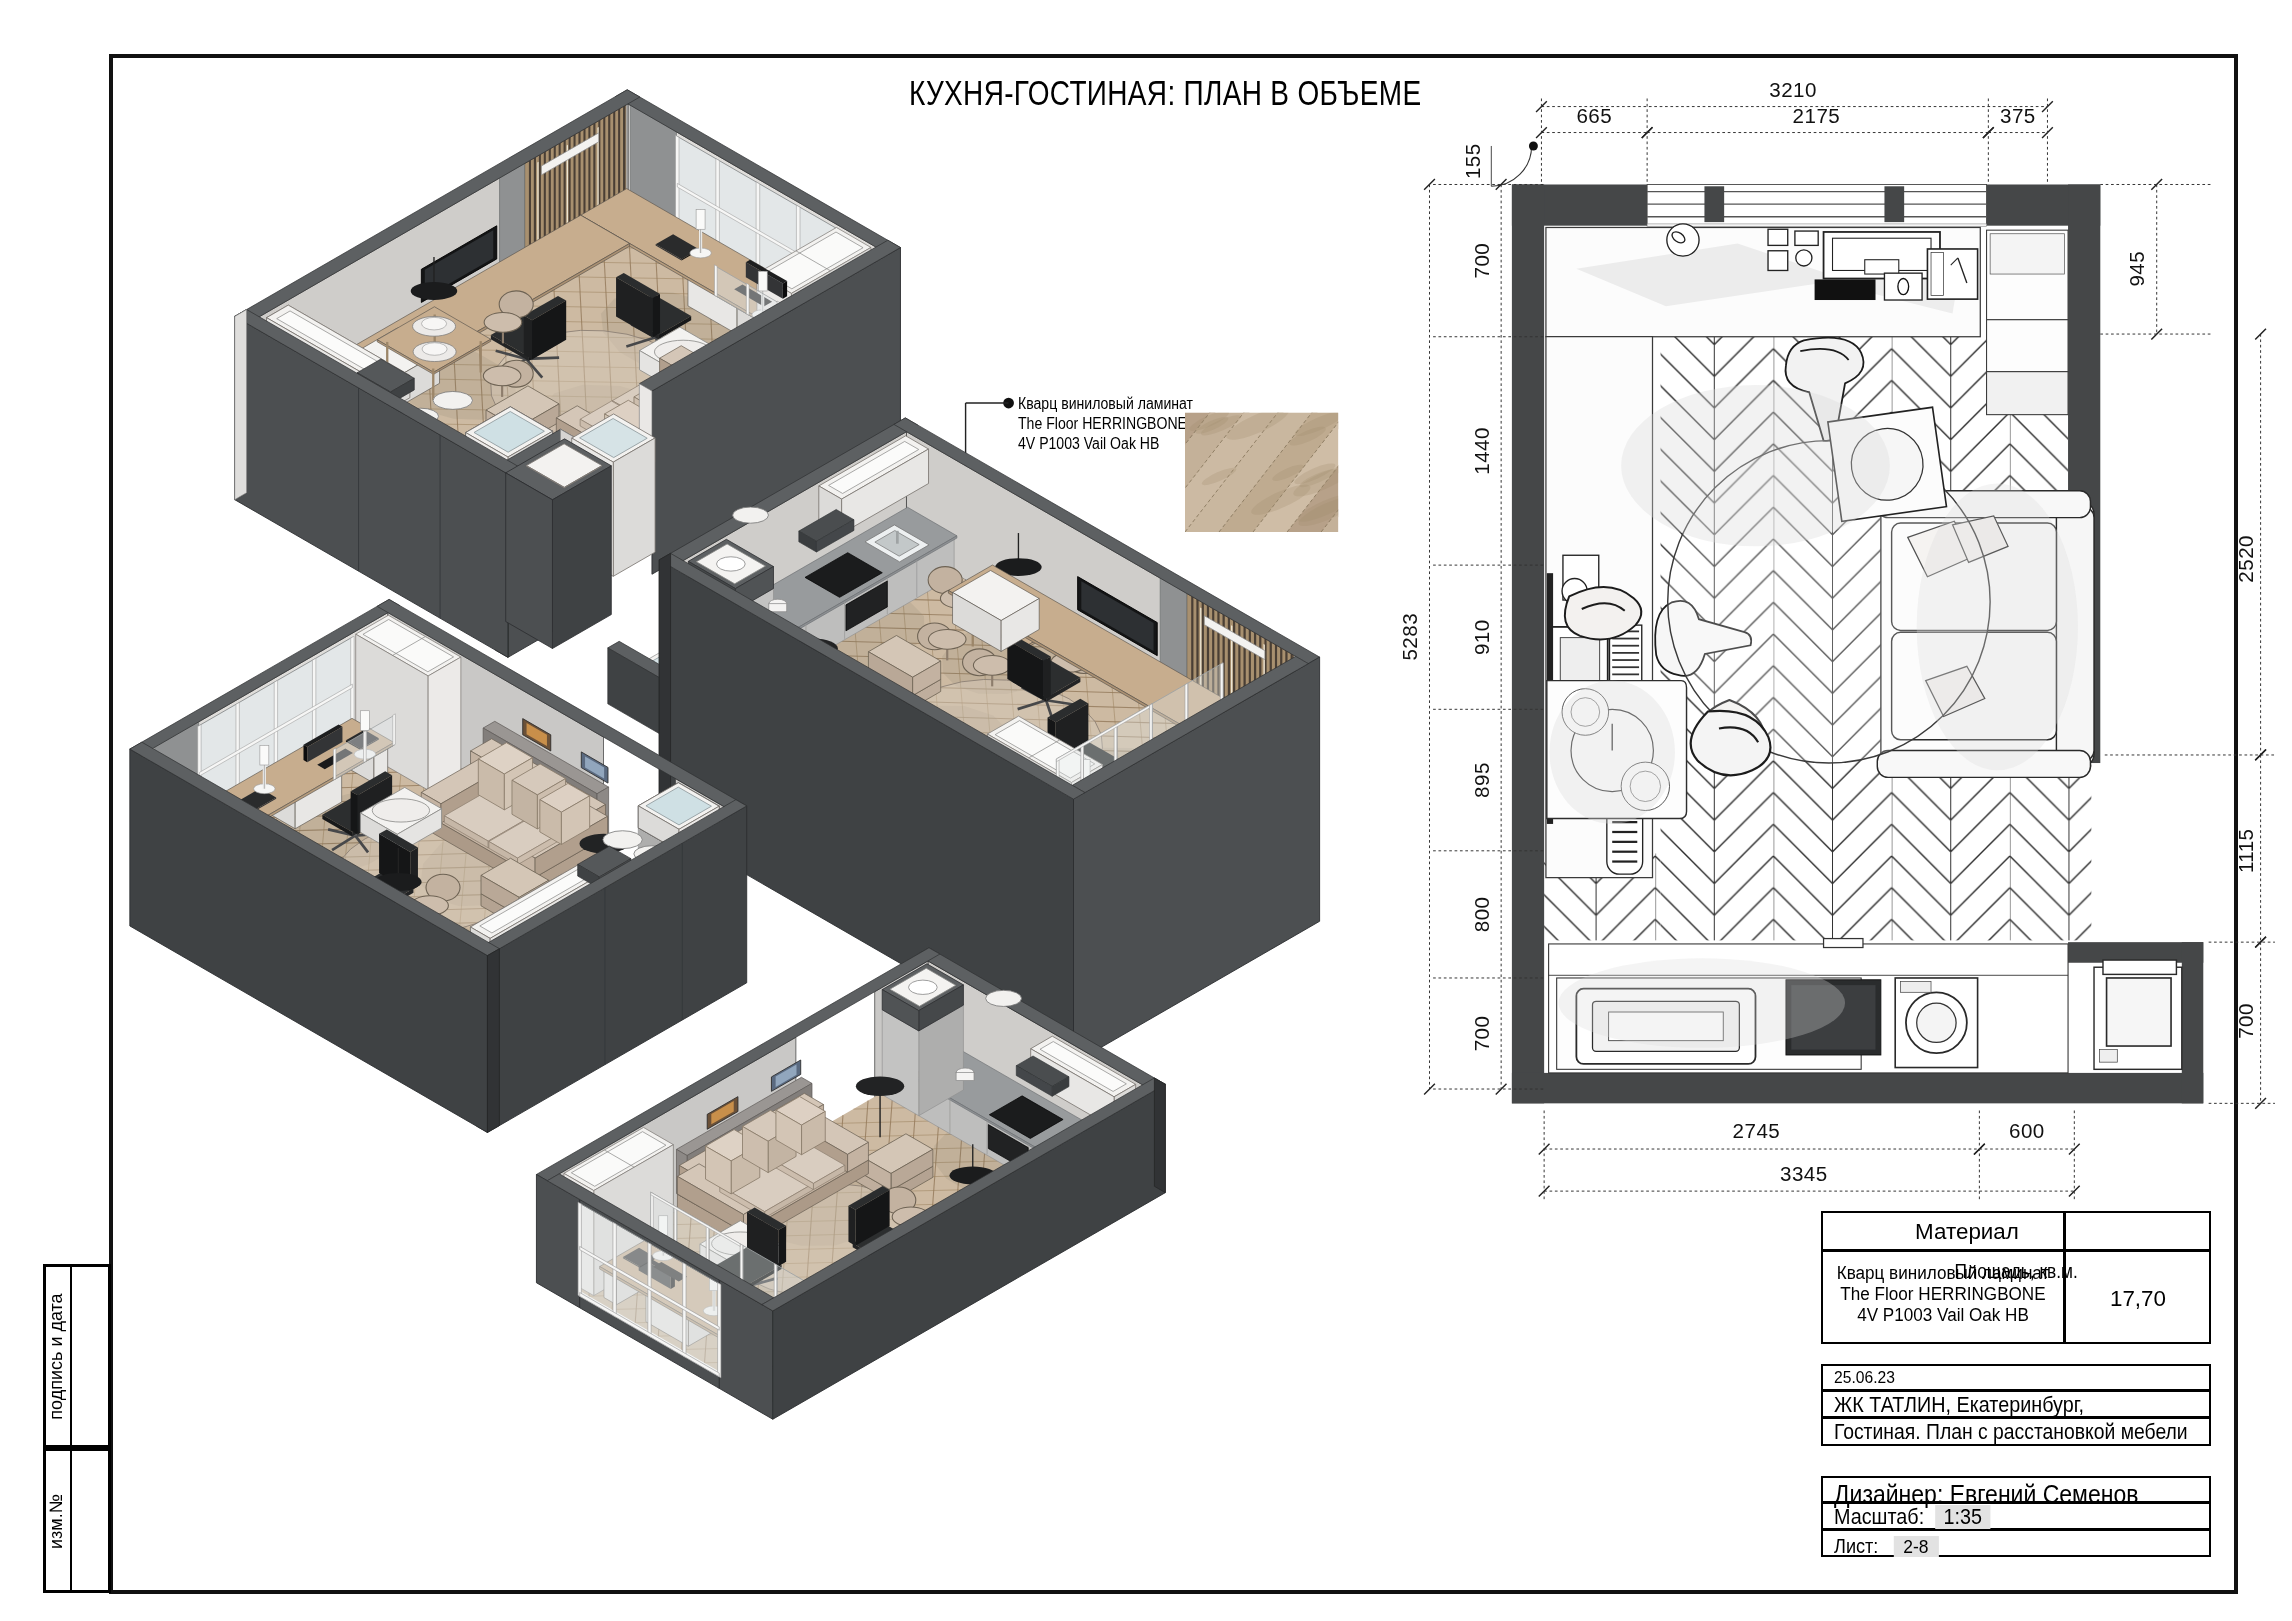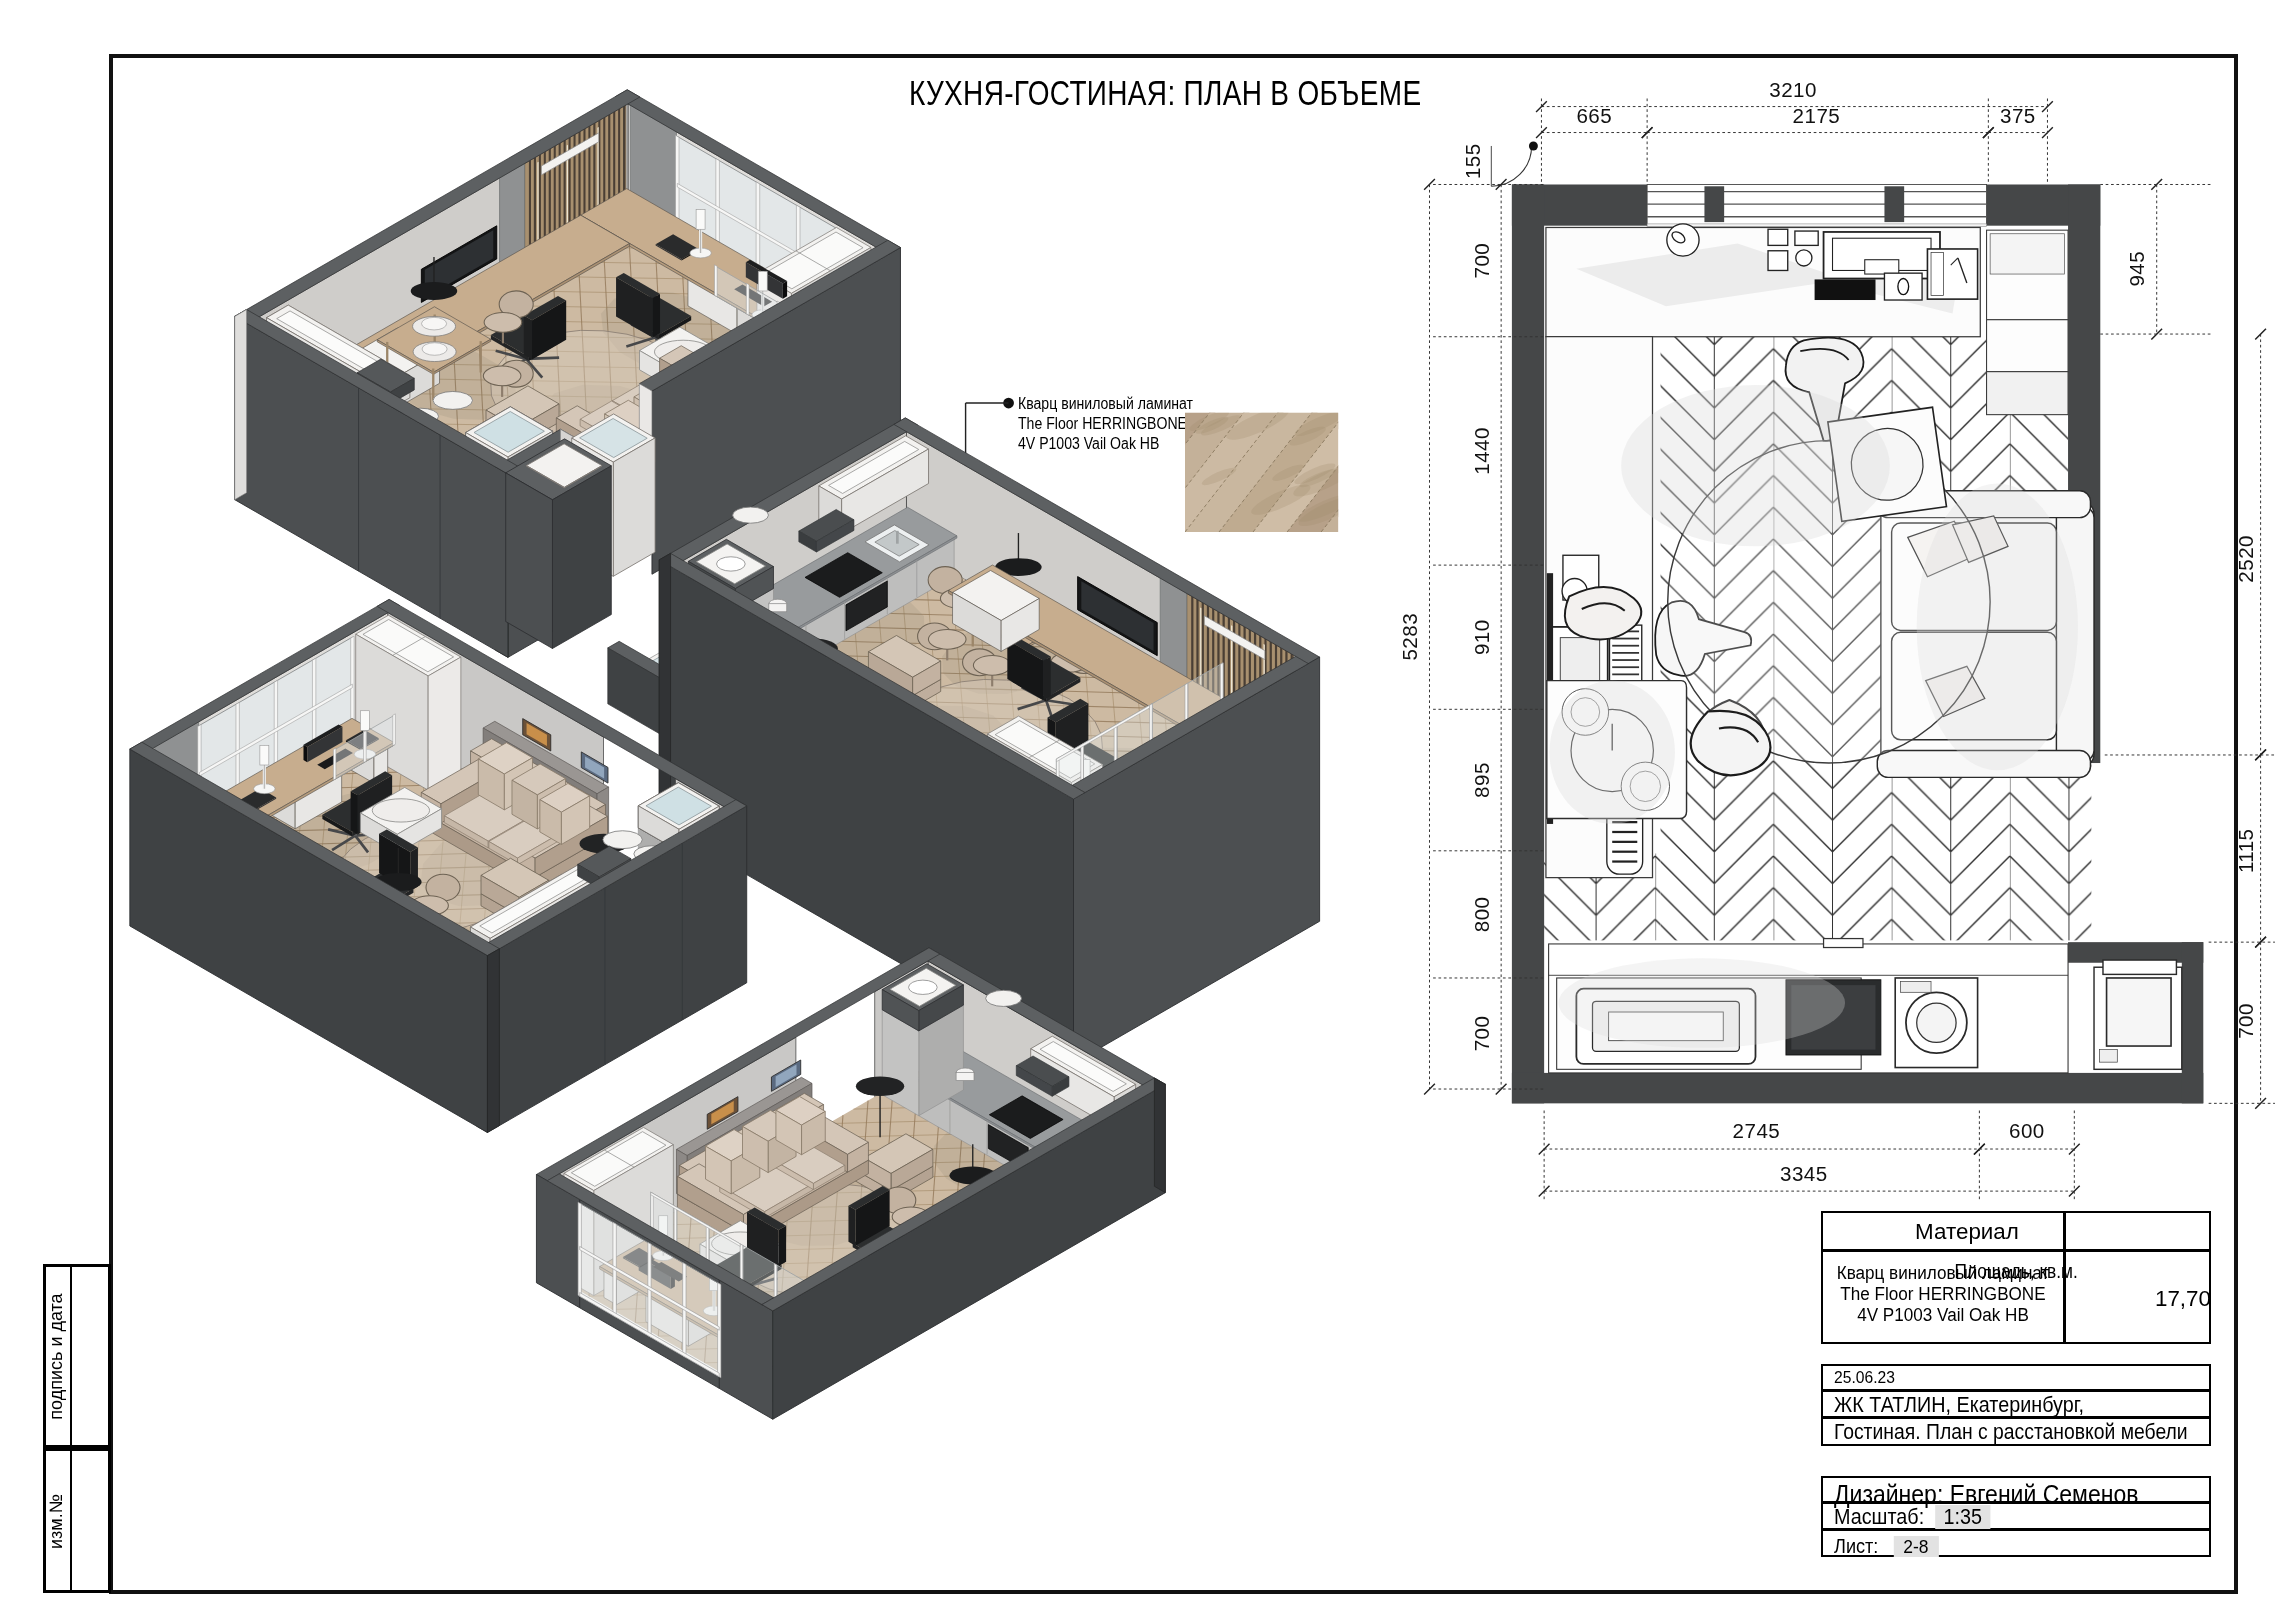--- a/index.html
+++ b/index.html
@@ -19,21 +19,21 @@
 <div class="abs" style="left:717px;top:73px;width:896px;text-align:center;font-size:35px;letter-spacing:0.4px;"><span style="display:inline-block;transform:scaleX(0.80);transform-origin:center;">КУХНЯ-ГОСТИНАЯ:&nbsp;ПЛАН&nbsp;В&nbsp;ОБЪЕМЕ</span></div>
 
 <div class="abs" style="left:1018px;top:394px;width:269px;font-size:16px;line-height:20px;white-space:nowrap;"><span style="display:inline-block;transform:scaleX(0.88);transform-origin:left;">Кварц виниловый ламинат<br>The Floor HERRINGBONE<br>4V P1003 Vail Oak HB</span></div>
 
 <div class="tbl" style="left:1821px;top:1211px;width:390px;height:133px;"></div>
 <div class="abs" style="left:1821px;top:1249px;width:390px;height:2.7px;background:#000;"></div>
 <div class="abs" style="left:2063px;top:1211px;width:2.7px;height:133px;background:#000;"></div>
 <div class="abs" style="left:1821px;top:1219px;width:292px;text-align:center;font-size:22.4px;">Материал</div>
 <div class="abs" style="left:1946px;top:1221px;width:146px;text-align:left;font-size:19.7px;white-space:nowrap;margin-top:39px;"><span style="display:inline-block;transform:scaleX(0.88);">Площадь, кв.м.</span></div>
 <div class="abs" style="left:1831px;top:1263px;width:224px;text-align:center;font-size:18px;line-height:21px;"><span style="display:inline-block;transform:scaleX(0.95);">Кварц виниловый ламинат The Floor HERRINGBONE 4V P1003 Vail Oak HB</span></div>
-<div class="abs" style="left:2065px;top:1286px;width:146px;text-align:right;font-size:22.4px;">17,70</div>
+<div class="abs" style="left:2065px;top:1286px;width:146px;text-align:center;font-size:22.4px;">17,70</div>
 
 <div class="tbl" style="left:1821px;top:1364px;width:390px;height:82px;"></div>
 <div class="abs" style="left:1821px;top:1389px;width:390px;height:2.7px;background:#000;"></div>
 <div class="abs" style="left:1821px;top:1416px;width:390px;height:2.7px;background:#000;"></div>
 <div class="abs" style="left:1834px;top:1368px;font-size:17px;"><span style="display:inline-block;transform:scaleX(0.92);transform-origin:left;">25.06.23</span></div>
 <div class="abs" style="left:1834px;top:1393px;font-size:21.5px;white-space:nowrap;text-align:center;"><span style="display:inline-block;transform:scaleX(0.92);transform-origin:left;">ЖК ТАТЛИН, Екатеринбург,</span></div>
 <div class="abs" style="left:1834px;top:1420px;font-size:21.5px;white-space:nowrap;"><span style="display:inline-block;transform:scaleX(0.9);transform-origin:left;">Гостиная. План с расстановкой мебели</span></div>
 
 <div class="tbl" style="left:1821px;top:1476px;width:390px;height:81px;"></div>
 <div class="abs" style="left:1821px;top:1501px;width:390px;height:2.7px;background:#000;"></div>

